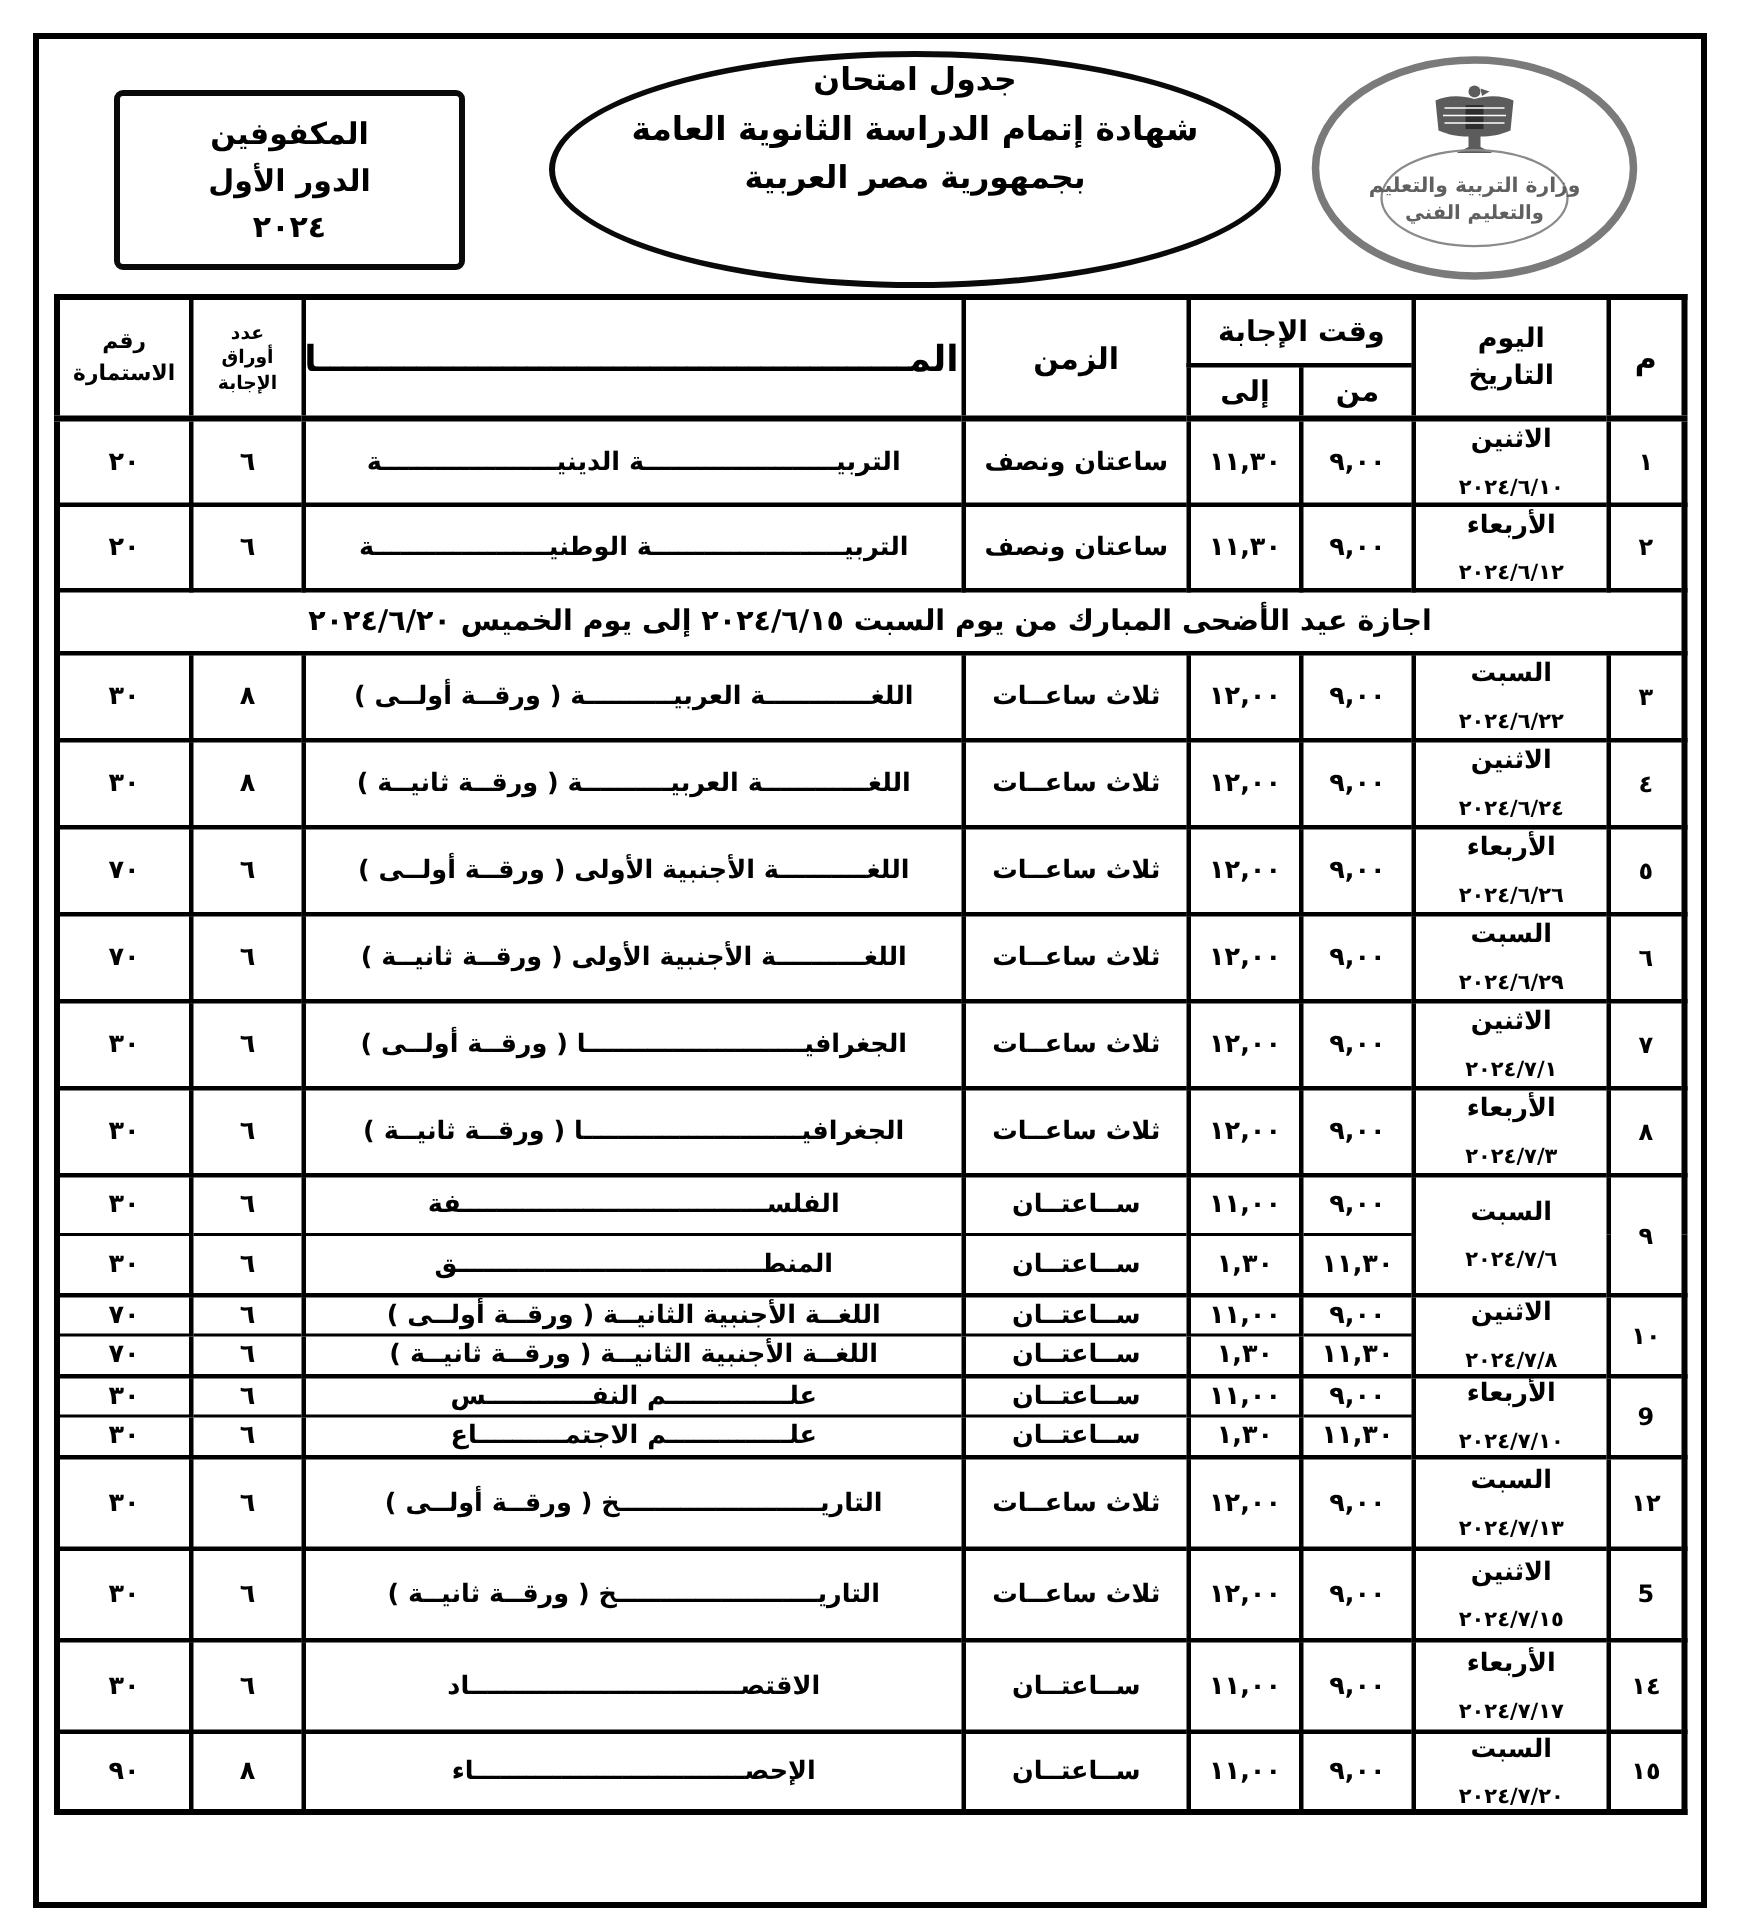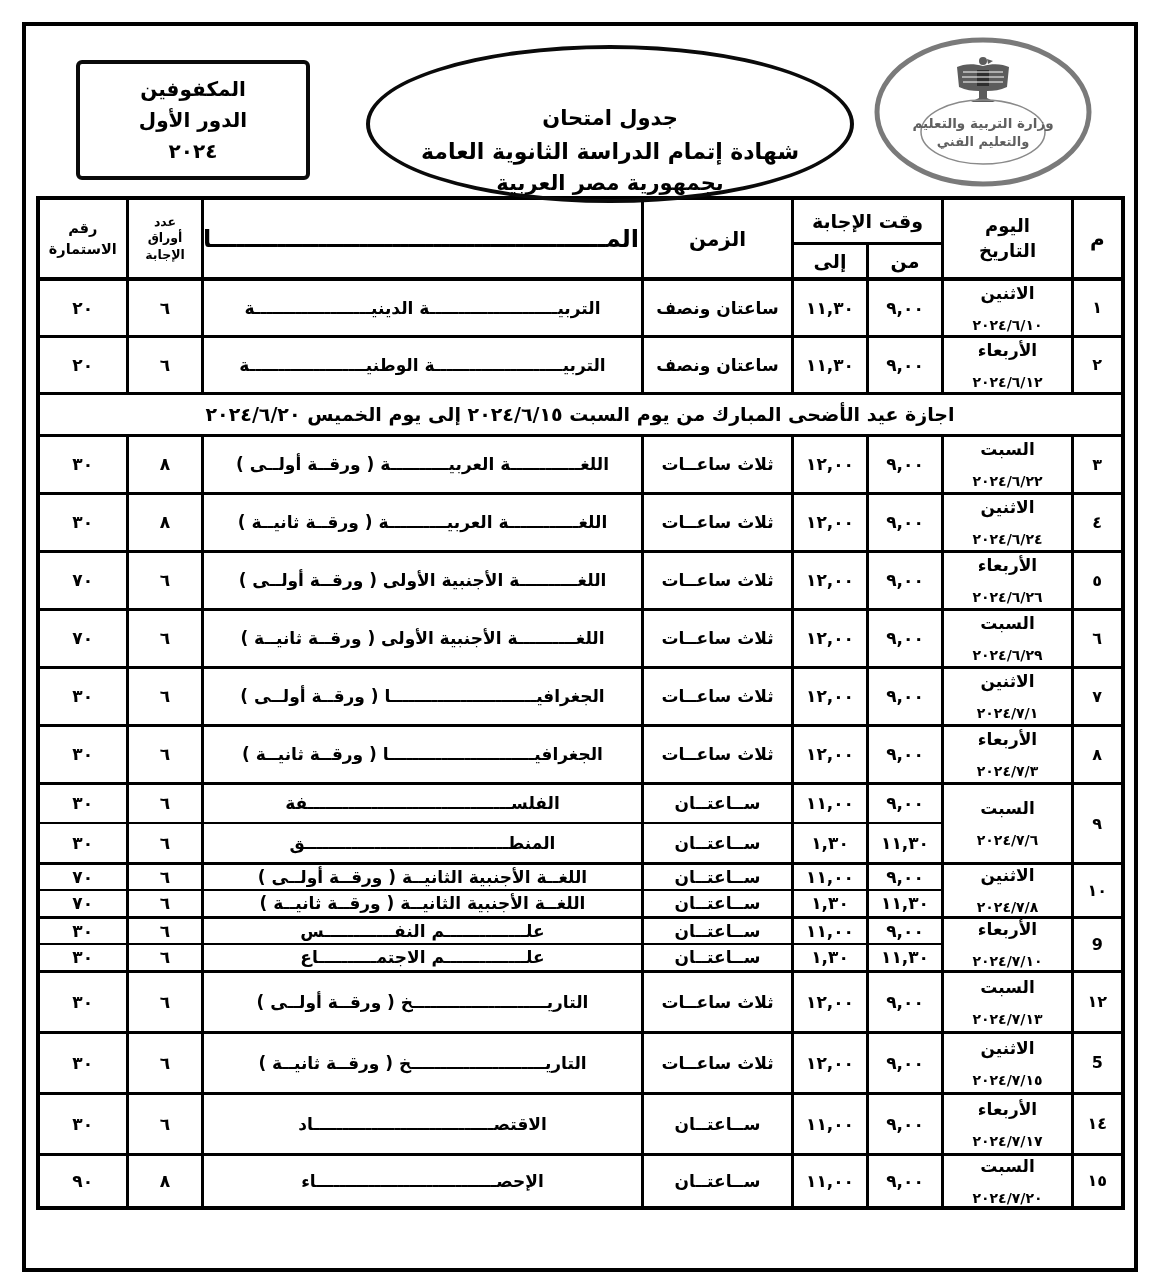--- a/index.html
+++ b/index.html
@@ -4,22 +4,22 @@
 <style>
   html,body{margin:0;padding:0;background:#ffffff;}
   .page{position:relative;width:1164px;height:1275px;background:#fff;overflow:hidden;
         font-family:"DejaVu Sans",sans-serif;color:#000;}
   .frame{position:absolute;left:22px;top:22px;width:1108px;height:1242px;border:4px solid #000;}
   
   .hdr{position:relative;height:170px;}
   .badge{position:absolute;left:50px;top:34px;width:226px;height:112px;border:4px solid #0a0a0a;
          border-radius:6px;display:flex;flex-direction:column;justify-content:center;
          text-align:center;font-weight:bold;font-size:20px;line-height:1.55;}
-  .ellipse{position:absolute;left:340px;top:19px;width:480px;height:150px;border:4px solid #0a0a0a;
-         border-radius:50%;display:flex;flex-direction:column;justify-content:flex-end;
+  .ellipse{position:absolute;left:340px;top:8px;width:480px;height:150px;border:4px solid #0a0a0a;
+         border-radius:50%;display:flex;flex-direction:column;justify-content:flex-start;
          text-align:center;font-weight:bold;line-height:1.5;}
   .ellipse .l1{font-size:21px}.ellipse .l2{font-size:22px}.ellipse .l3{font-size:21px}
   .logo{position:absolute;left:842px;top:8px;width:230px;height:156px;}
   
   table.sched{border-collapse:collapse;table-layout:fixed;width:1085px;margin:0 auto;
         direction:rtl;font-weight:bold;border:4px solid #000;}
   .sched th,.sched td{border:3px solid #000;text-align:center;vertical-align:middle;
         padding:0 2px;overflow:hidden;}
   thead tr:first-child th{height:42px;}
   thead tr:nth-child(2) th{height:32px;}

